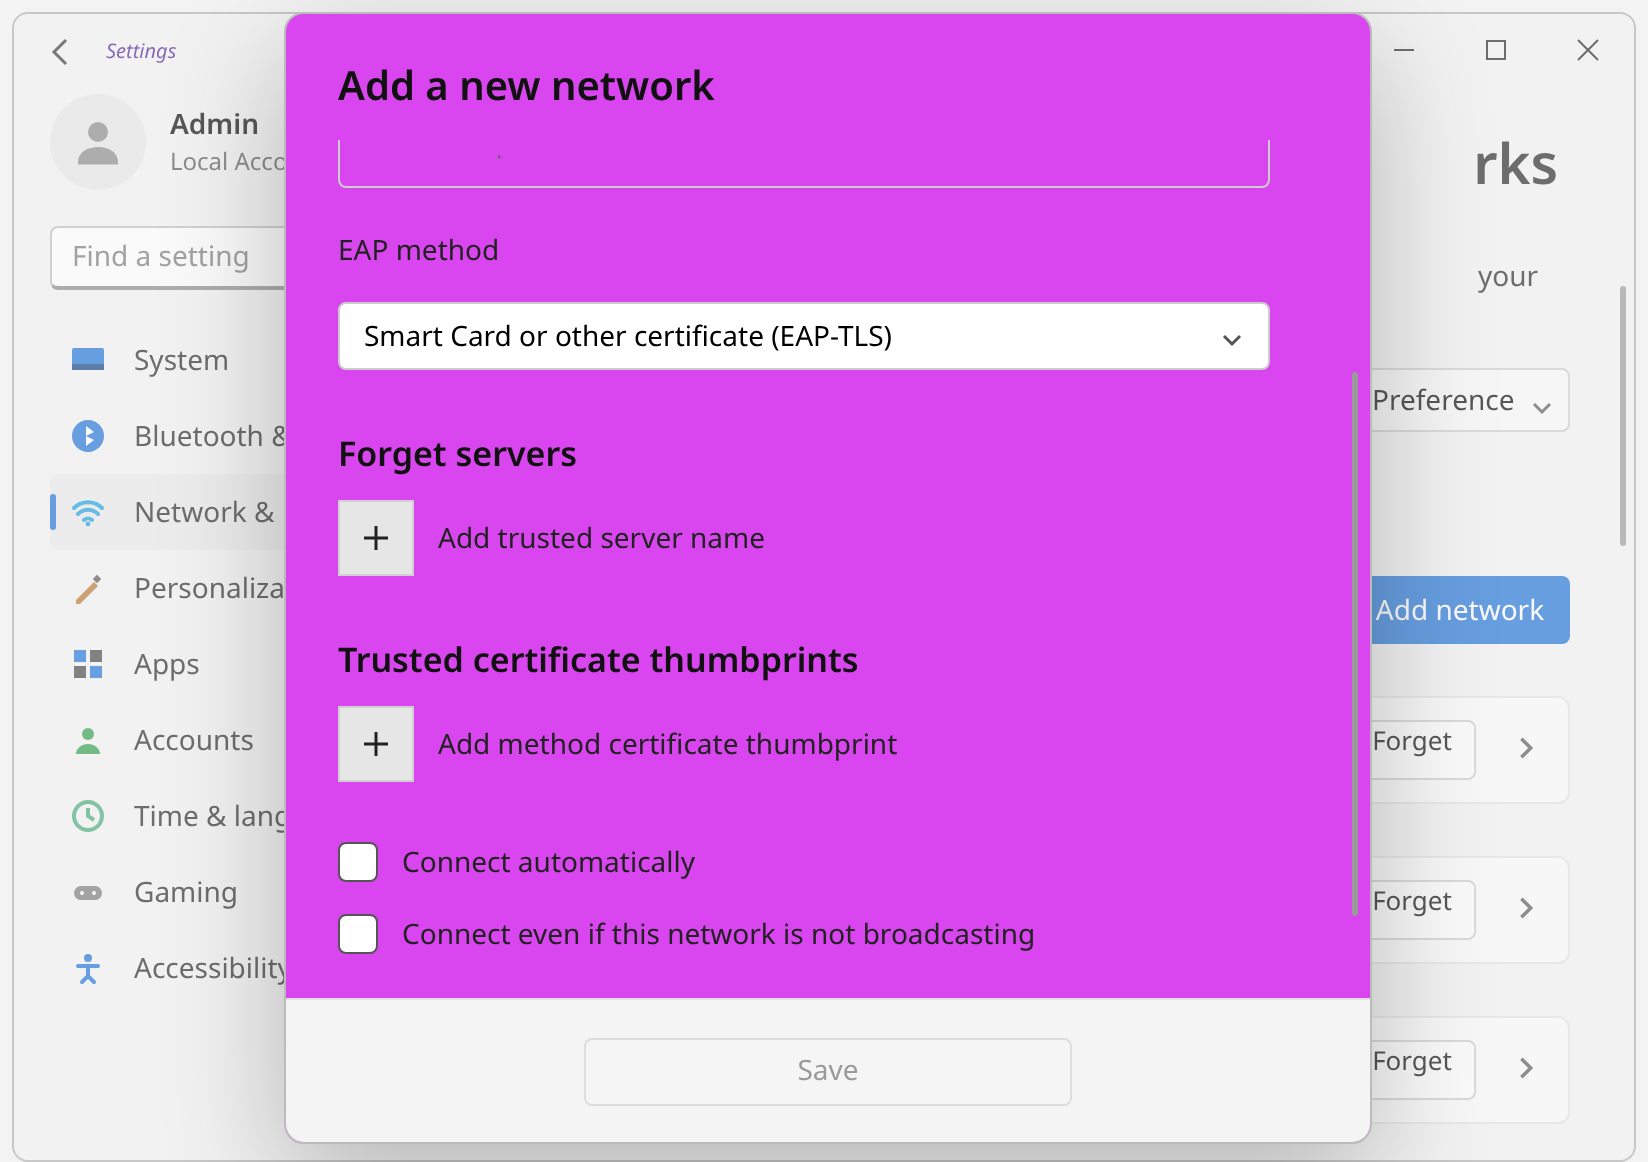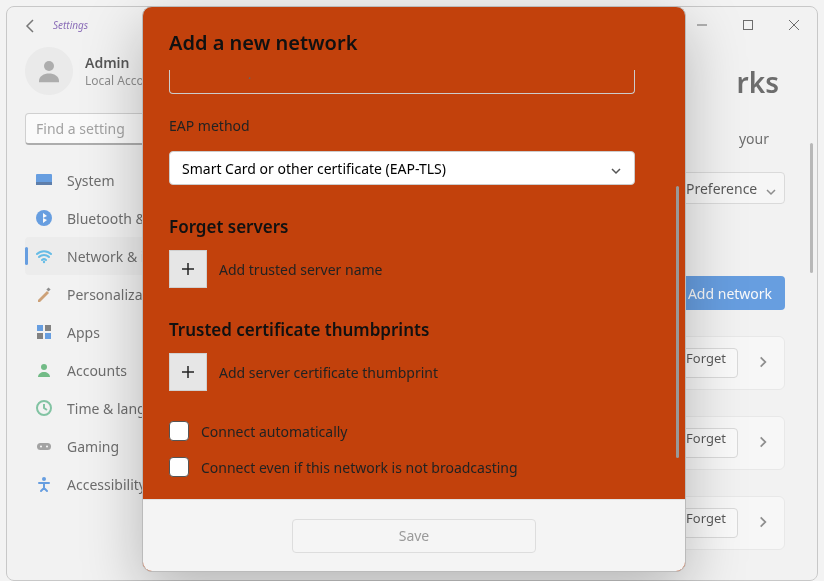--- a/index.html
+++ b/index.html
@@ -49,42 +49,42 @@
   }
 
   .content { flex:1; padding: 20px 8px 0 0; position:relative; }
   .page-h1 { font-size: 28px; font-weight: 600; color:#222; margin-left: 24px; margin-bottom: 28px; text-align:right; padding-right: 30px;}
   .content-scroll { position:absolute; right: 2px; top: 100px; bottom: 0; width: 8px; }
   .content-scroll .thumb { position:absolute; top:0; width:3px; right:2px; height: 130px; background:#999; border-radius:2px; }
 
   .hint { font-size: 14px; color:#222; margin: 0 0 24px 0; text-align:right; padding-right:40px; }
 
   .topdrops { display:flex; flex-direction:column; gap:8px; align-items:flex-end; padding-right:24px; }
-  .dd { position:relative; width: 110px; }
+  .dd { position:relative; width: 110px; margin-top: 12px; }
   .dd .box { height:32px; border:1px solid #ccc; border-radius:4px; background:#f9f9f9; padding:0 28px 0 10px; font-size:14px; display:flex; align-items:center; }
   .dd .chev { position:absolute; right:8px; top:9px; color:#555; }
 
   .addnet-btn {
     margin: 72px 24px 0 auto; width: 110px; height: 34px; border-radius:4px;
     background:#1a6fd8; color:#fff; display:flex; align-items:center; justify-content:center;
     font-size:14px;
   }
 
   .card-row {
     margin: 26px 24px 0 0; height: 54px; border:1px solid #e3e3e3; border-radius:6px;
     background:#fbfbfb; display:flex; align-items:center; justify-content:flex-end;
     gap: 18px; padding-right: 14px;
   }
   .forget { width: 64px; height:30px; border:1px solid #ccc; border-radius:4px; background:#fff; font-size:13px; display:flex; align-items:flex-start; justify-content:center; }
   .card-chev { color:#555; }
 
   
   .dialog {
     position: absolute; left: 142px; top: 6px; width: 544px; height: 566px;
-    background: #c2410c; border: 1px solid #bbb; border-radius: 10px;
+    background: #d946ef; border: 1px solid #bbb; border-radius: 10px;
     box-shadow: 0 20px 60px rgba(0,0,0,0.25);
     display:flex; flex-direction:column; overflow:hidden;
   }
   .dlg-head { padding: 22px 26px 0 26px; }
   .dlg-title { font-size: 20px; font-weight:600; color:#111; }
   .dlg-body { flex:1; padding: 14px 10px 0 26px; position:relative; overflow:hidden; }
   .prev-field {
     width: 466px; height: 24px; border:1px solid #ccc; border-top:none;
     border-bottom-left-radius:4px; border-bottom-right-radius:4px; margin-bottom: 22px;
     position: relative;
@@ -353,21 +353,21 @@
     </div>
 
     <div class="section-h">Trusted certificate thumbprints</div>
     <div class="add-row">
       <div class="plus-btn">
         <svg viewBox="0 0 16 16">
             <line x1="8" y1="2" x2="8" y2="14" stroke="currentColor" stroke-width="1.5"></line>
             <line x1="2" y1="8" x2="14" y2="8" stroke="currentColor" stroke-width="1.5"></line>
           </svg>
       </div>
-      <div class="add-text">Add server certificate thumbprint</div>
+      <div class="add-text">Add method certificate thumbprint</div>
     </div>
 
     <div class="check-row" style="margin-top:30px;">
       <div class="cbx"></div>
       <div class="cbx-label">Connect automatically</div>
     </div>
     <div class="check-row">
       <div class="cbx"></div>
       <div class="cbx-label">Connect even if this network is not broadcasting</div>
     </div>

